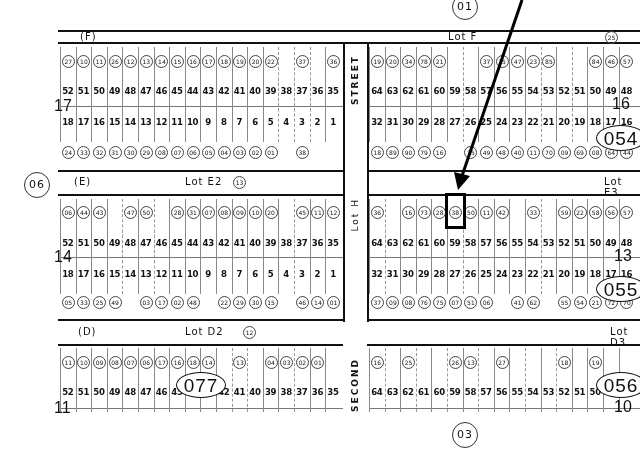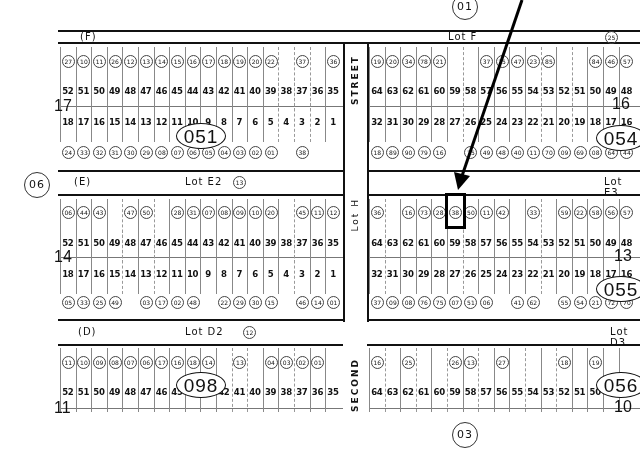--- a/index.html
+++ b/index.html
@@ -560,24 +560,23 @@
       <div class="circ" style="left: 589.2px; top: 356px;">19</div>
     </div>
 
   <div class="bignum" style="left:54px;top:97px;">17</div>
   <div class="bignum" style="left:612px;top:95px;">16</div>
   <div class="bignum" style="left:54px;top:248px;">14</div>
   <div class="bignum" style="left:614px;top:247px;">13</div>
   <div class="bignum" style="left:54px;top:399px;">11</div>
   <div class="bignum" style="left:614px;top:398px;">10</div>
 
-  <div class="parcel-badge" style="left:176px;top:123px;">051</div>
   <div class="parcel-badge" style="left:596px;top:125px;">054</div>
   <div class="parcel-badge" style="left:596px;top:276px;">055</div>
-  <div class="parcel-badge" style="left:176px;top:372px;">098</div>
+  <div class="parcel-badge" style="left:176px;top:372px;">077</div>
   <div class="parcel-badge" style="left:596px;top:372px;">056</div>
 
   <div class="highlight" style="left:445px;top:193px;width:21px;height:36px;"></div>
 
   <svg class="abs" style="left:0;top:0;" width="640" height="453">
     <line x1="522" y1="0" x2="462" y2="176" stroke="#000" stroke-width="3"></line>
     <polygon points="454,172 470,176 458,190" fill="#000"></polygon>
   </svg>
 </div>
 

